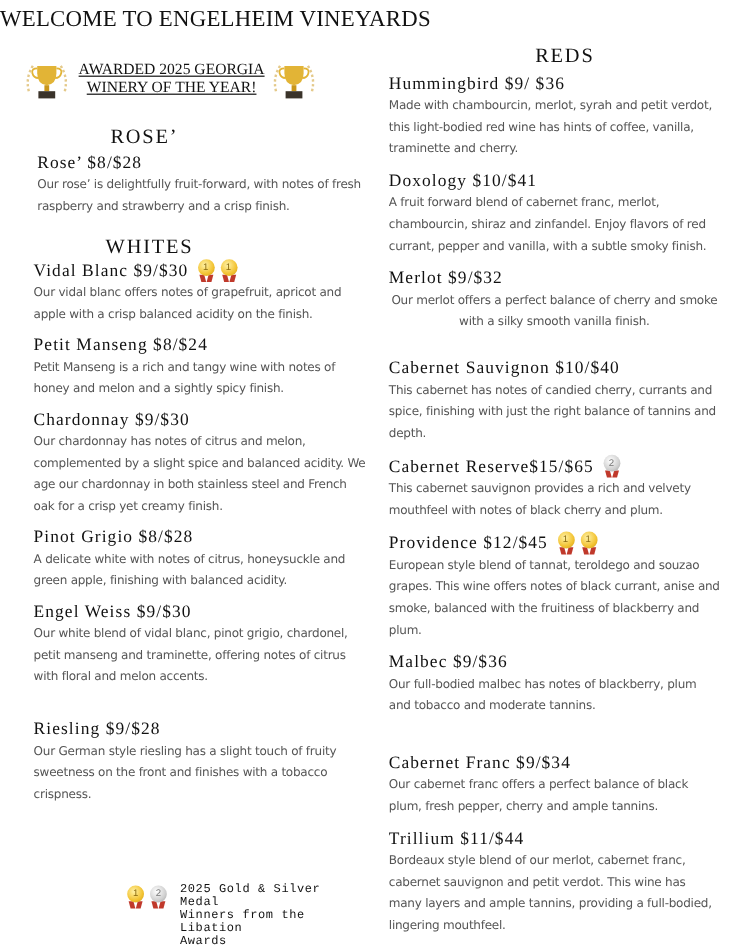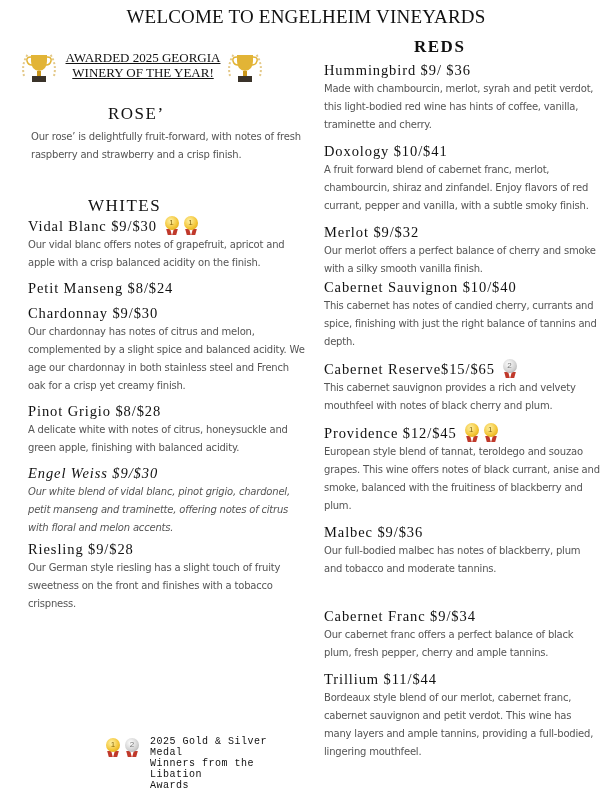--- a/index.html
+++ b/index.html
@@ -1,17 +1,17 @@
 <!DOCTYPE html>
 <html><head>
 <meta charset="utf-8">
 <style>
   html, body { margin: 0; padding: 0; background: #ffffff; }
   body { width: 612px; height: 791px; position: relative; overflow: hidden; }
-  .title { position: absolute; left: 0; width: 612px; top: 6px; text-align: center;
+  .title { position: absolute; left: 0; width: 612px; top: 6px; 
     font-family: "Liberation Serif", serif; font-size: 19px; color: #111; letter-spacing: 0.2px; }
   .award { position: absolute; left: 18px; top: 46px; width: 250px; height: 44px; }
   .award .text { position: absolute; left: 44px; width: 162px; top: 4px; text-align: center;
     font-family: "Liberation Serif", serif; font-size: 13px; line-height: 15px; color: #111;
     text-decoration: underline; }
   .trophy { position: absolute; top: 0; width: 42px; height: 42px; }
   .trophy.l { left: 0; } .trophy.r { left: 206px; }
   .section-h { position: absolute; font-family: "Liberation Serif", serif; font-size: 17px;
     letter-spacing: 1.5px; color: #111; }
   .col { position: absolute; width: 278px; }
@@ -56,23 +56,26 @@
     <path d="M6 30 Q3 18 10 8" stroke="#e4c98a" stroke-width="2" fill="none" stroke-dasharray="2 2"></path>
     <path d="M36 30 Q39 18 32 8" stroke="#e4c98a" stroke-width="2" fill="none" stroke-dasharray="2 2"></path>
     <path d="M13 9 H29 V15 Q29 24 21 25 Q13 24 13 15 Z" fill="#e2b436"></path>
     <path d="M13 11 Q8 11 9 15 Q10 19 14 19" stroke="#e2b436" stroke-width="1.5" fill="none"></path>
     <path d="M29 11 Q34 11 33 15 Q32 19 28 19" stroke="#e2b436" stroke-width="1.5" fill="none"></path>
     <rect x="19" y="25" width="4" height="5" fill="#c9961a"></rect>
     <rect x="14" y="30" width="14" height="6" fill="#3a332a"></rect>
   </svg>
 </div>
 
-<div class="section-h" style="left:108px; top:104px;">ROSE’</div>
+<div class="section-h" style="left:92px; top:104px;">ROSE’</div>
 <div class="col" style="left:31px; top:127px;" id="rose-list">
     <div class="wine">
+      <h3>
+        <span>Rose’ $8/$28</span>
+      </h3>
       <p>Our rose’ is delightfully fruit-forward, with notes of fresh raspberry and strawberry and a crisp finish.</p>
     </div>
   </div>
 
 <div class="section-h" style="left:88px; top:196px;">WHITES</div>
 <div class="col" style="left:28px; top:216px;" id="whites-list">
     <div class="wine" style="margin-bottom: 7px;">
       <h3>
         <span>Vidal Blanc $9/$30</span>
         <span style="width: 4px;"></span>
@@ -86,62 +89,63 @@
           <span class="rib b"></span>
           <span class="disc">1</span>
         </span>
       </h3>
       <p>Our vidal blanc offers notes of grapefruit, apricot and apple with a crisp balanced acidity on the finish.</p>
     </div>
     <div class="wine" style="margin-bottom: 7px;">
       <h3>
         <span>Petit Manseng $8/$24</span>
       </h3>
+      <p>Petit Manseng is a rich and tangy wine with notes of honey and melon and a sightly spicy finish.</p>
     </div>
     <div class="wine" style="margin-bottom: 7px;">
       <h3>
         <span>Chardonnay $9/$30</span>
       </h3>
       <p>Our chardonnay has notes of citrus and melon, complemented by a slight spice and balanced acidity. We age our chardonnay in both stainless steel and French oak for a crisp yet creamy finish.</p>
     </div>
     <div class="wine" style="margin-bottom: 7px;">
       <h3>
         <span>Pinot Grigio $8/$28</span>
       </h3>
       <p>A delicate white with notes of citrus, honeysuckle and green apple, finishing with balanced acidity.</p>
     </div>
-    <div class="wine" style="margin-bottom: 3px; font-style: italic;">
+    <div class="wine" style="margin-bottom: 25px;">
       <h3>
         <span>Engel Weiss $9/$30</span>
       </h3>
       <p>Our white blend of vidal blanc, pinot grigio, chardonel, petit manseng and traminette, offering notes of citrus with floral and melon accents.</p>
     </div>
     <div class="wine" style="margin-bottom: 7px;">
       <h3>
         <span>Riesling $9/$28</span>
       </h3>
       <p>Our German style riesling has a slight touch of fruity sweetness on the front and finishes with a tobacco crispness.</p>
     </div>
   </div>
 
-<div class="section-h" style="left:414px; top:37px;font-weight:bold;">REDS</div>
+<div class="section-h" style="left:446px; top:37px;">REDS</div>
 <div class="col" style="left:324px; top:61px; width:276px;" id="reds-list">
     <div class="wine" style="margin-bottom: 8px;">
       <h3>
         <span>Hummingbird $9/ $36</span>
       </h3>
       <p>Made with chambourcin, merlot, syrah and petit verdot, this light-bodied red wine has hints of coffee, vanilla, traminette and cherry.</p>
     </div>
     <div class="wine" style="margin-bottom: 8px;">
       <h3>
         <span>Doxology $10/$41</span>
       </h3>
       <p>A fruit forward blend of cabernet franc, merlot, chambourcin, shiraz and zinfandel. Enjoy flavors of red currant, pepper and vanilla, with a subtle smoky finish.</p>
     </div>
-    <div class="wine" style="margin-bottom: 0;">
+    <div class="wine" style="margin-bottom: 20px; text-align: center;">
       <h3>
         <span>Merlot $9/$32</span>
       </h3>
       <p>Our merlot offers a perfect balance of cherry and smoke with a silky smooth vanilla finish.</p>
     </div>
     <div class="wine" style="margin-bottom: 8px;">
       <h3>
         <span>Cabernet Sauvignon $10/$40</span>
       </h3>
       <p>This cabernet has notes of candied cherry, currants and spice, finishing with just the right balance of tannins and depth.</p>

